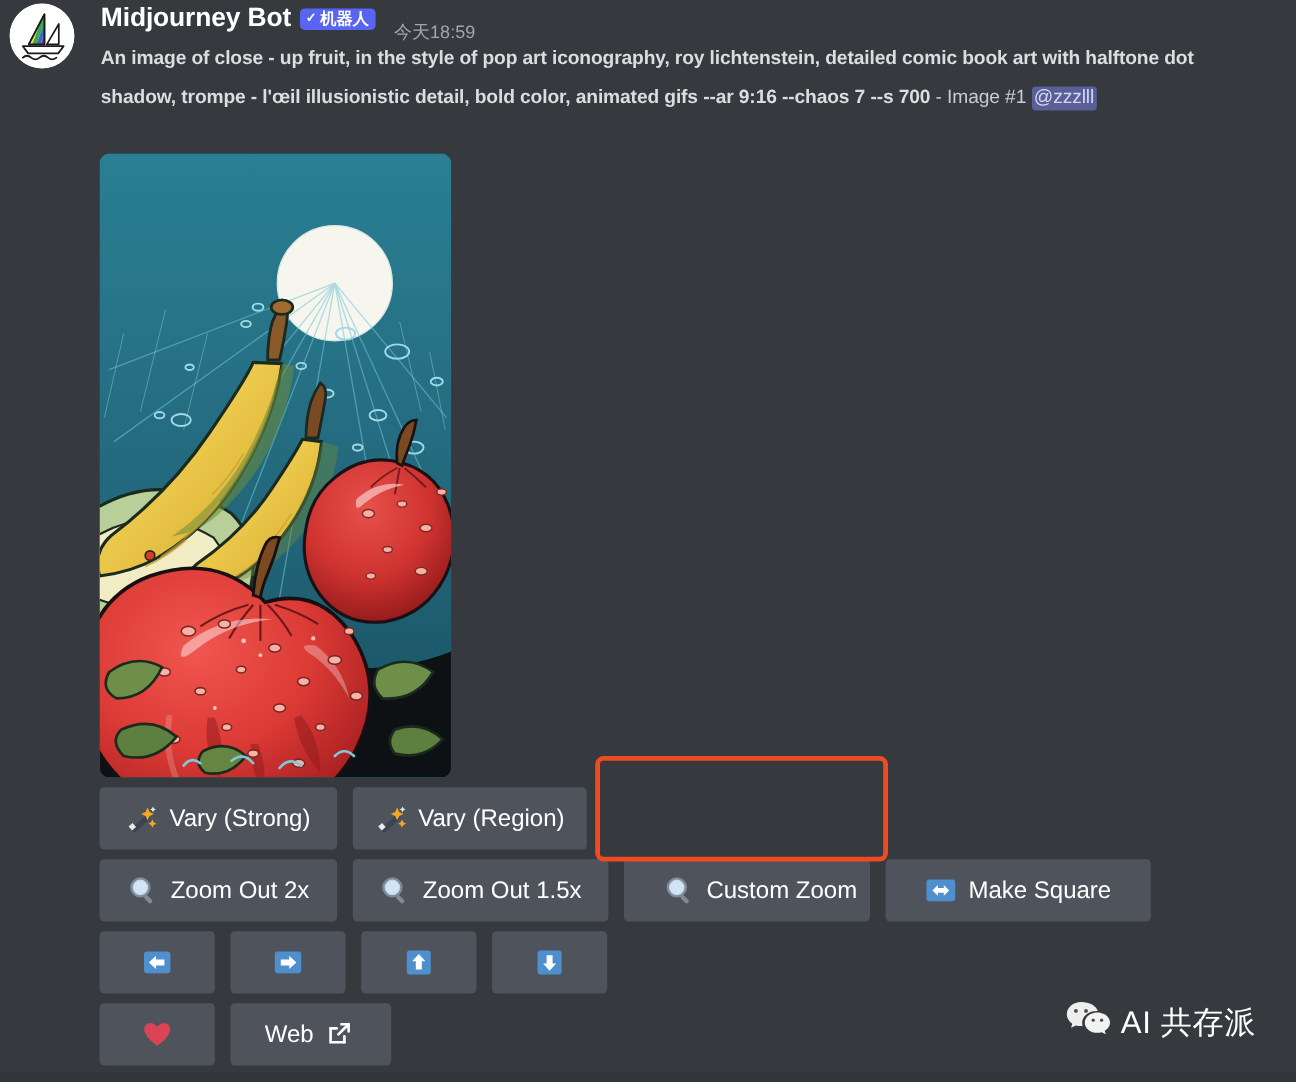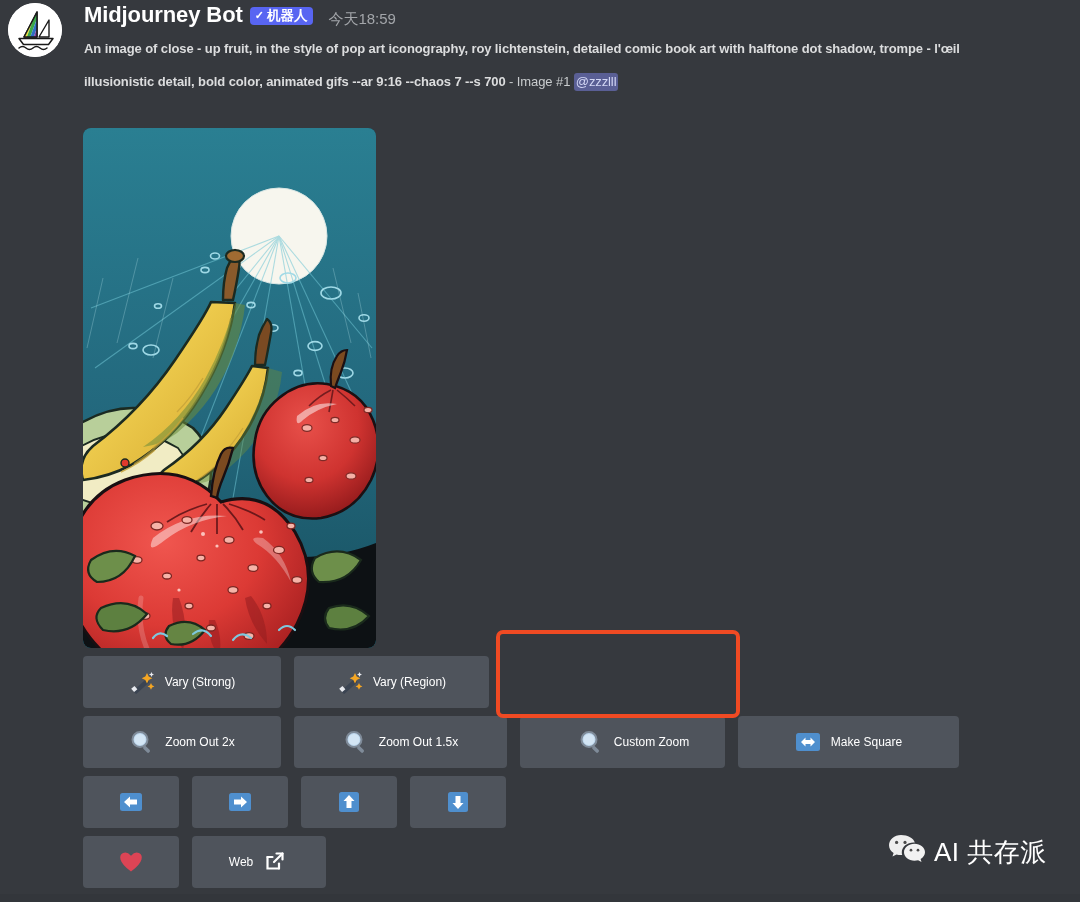--- a/index.html
+++ b/index.html
@@ -82,26 +82,26 @@
     font-size: 11px;
     line-height: 1;
     position: relative;
     top: 0px;
   }
   .timestamp {
     font-size: 15px;
     color: #a3a6aa;
     margin-left: 8px;
     position: relative;
-    top: 4px;
+    top: 12px;
   }
 
   .msg-text {
     margin-top: 2px;
-    font-size: 13px;
+    font-size: 16px;
     font-weight: bold;
     line-height: 33px;
     color: #dcddde;
     width: 940px;
     letter-spacing: -0.1px;
   }
   .msg-suffix {
     font-weight: normal;
     color: #c9ccce;
   }
@@ -139,21 +139,21 @@
 
   .dbtn {
     height: 52px;
     background: #4f545c;
     border-radius: 4px;
     display: flex;
     align-items: center;
     justify-content: center;
     gap: 10px;
     color: #ffffff;
-    font-size: 12px;
+    font-size: 20px;
     padding: 0 18px;
     box-sizing: border-box;
     cursor: pointer;
     user-select: none;
   }
   .dbtn .lbl { white-space: nowrap; line-height: 1; position: relative; top: 0px;}
 
   .w-vary-strong { width: 198px; }
   .w-vary-subtle { width: 195px; }
   .w-vary-region { width: 190px; }

